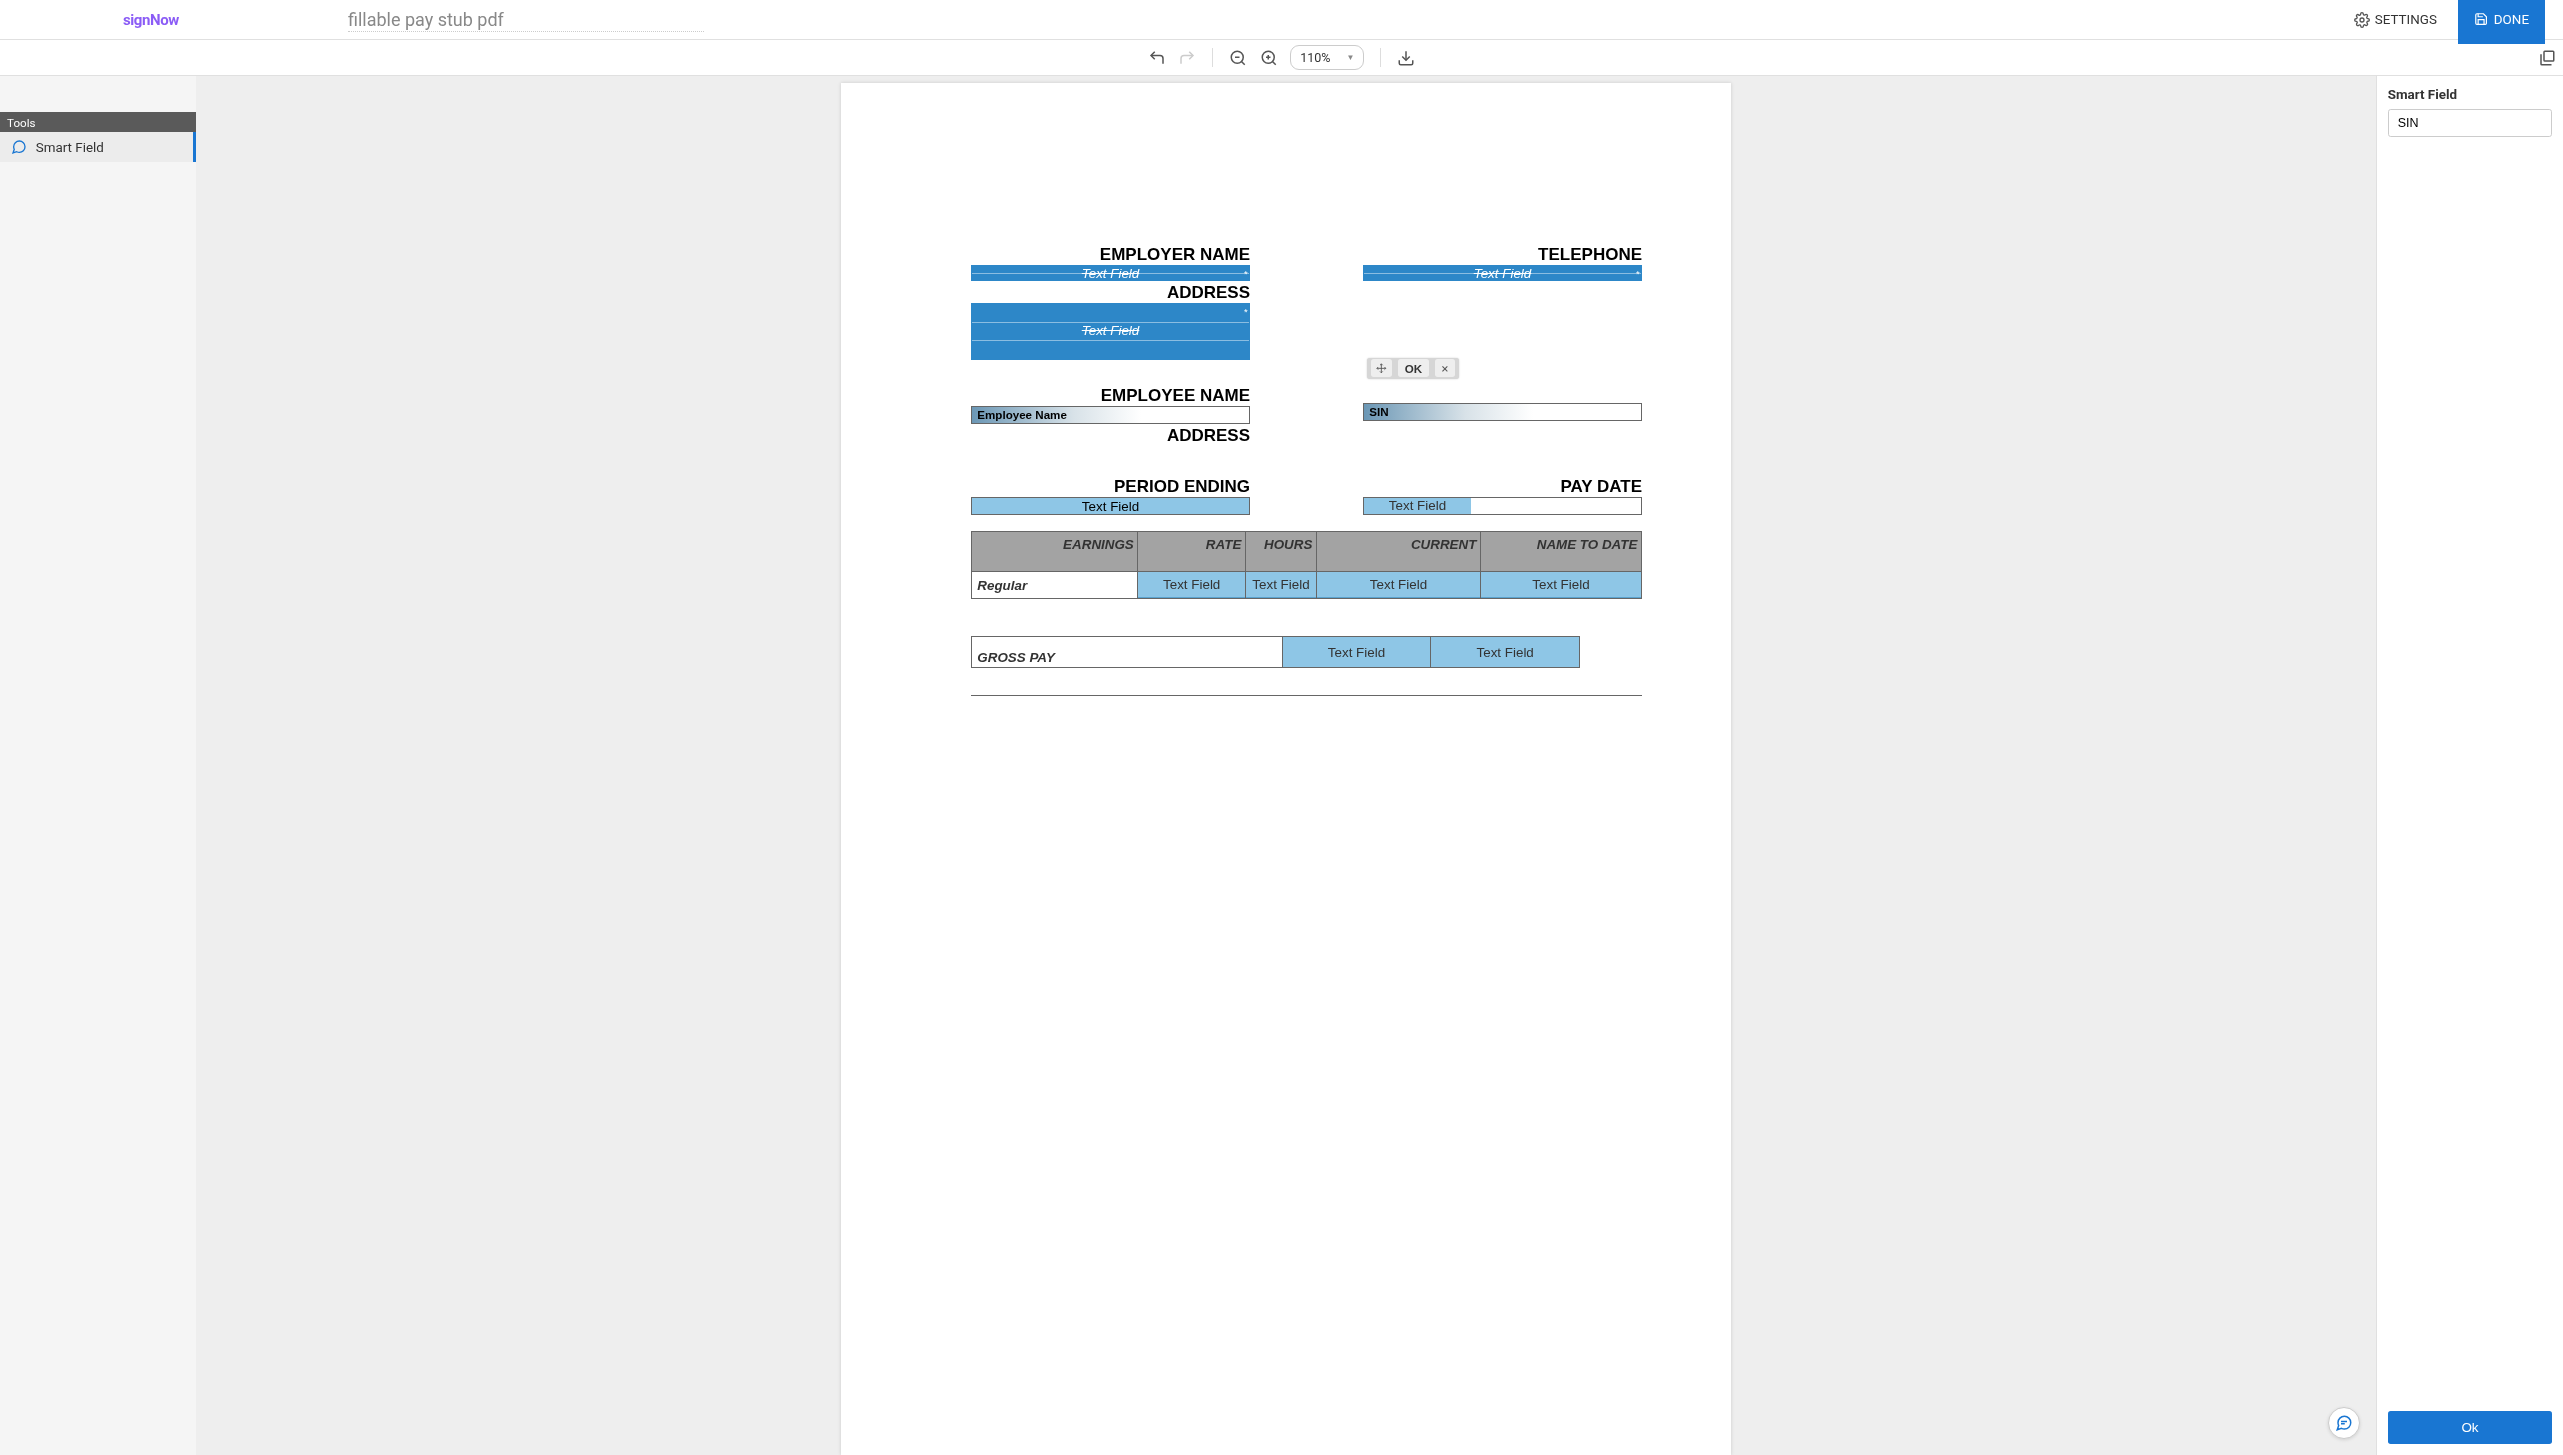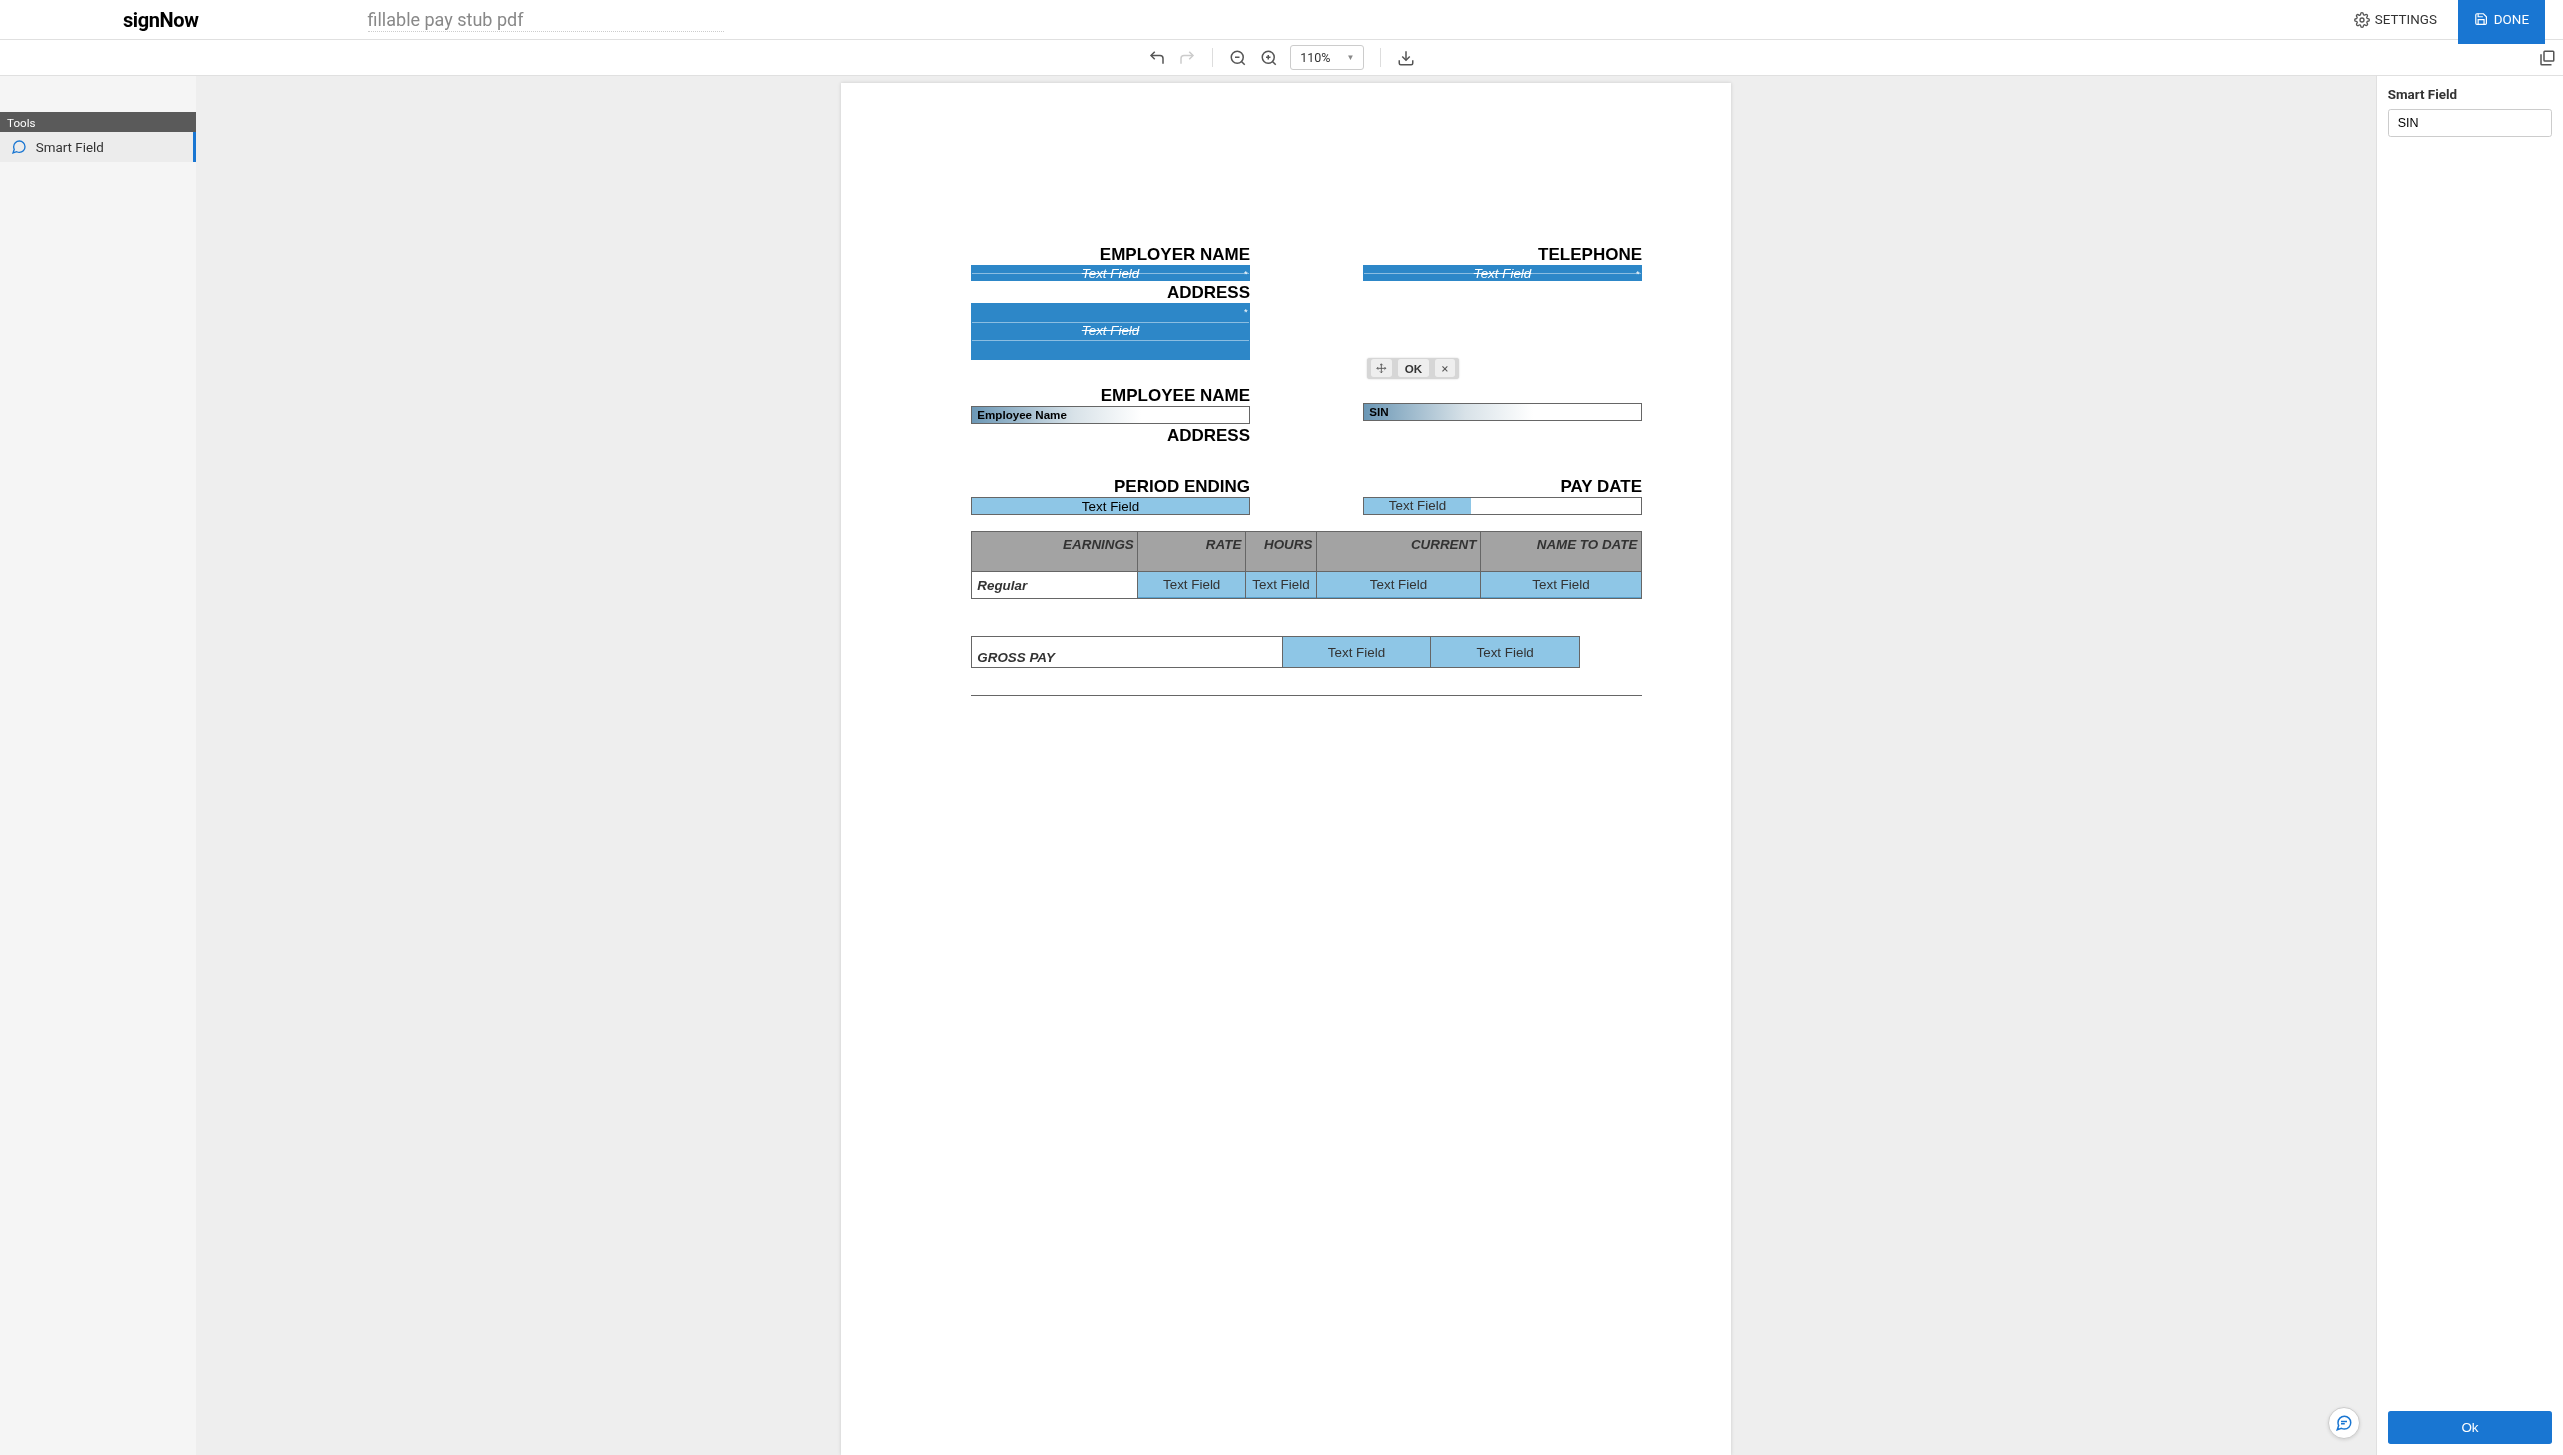--- a/index.html
+++ b/index.html
@@ -1,31 +1,31 @@
 <!DOCTYPE html>
 <html style="font-size:14.2px"><head>
 <meta charset="utf-8">
 <style>
   * { box-sizing: border-box; margin: 0; padding: 0; }
   body { font-family: -apple-system, BlinkMacSystemFont, "Segoe UI", Roboto, Helvetica, Arial, sans-serif; font-size: 12.5px; color: #333; background: #fff; overflow: hidden; }
   
   
   .header { display: flex; align-items: center; height: 40px; border-bottom: 0.9px solid #e0e0e0; padding: 0 18px 0 123px; }
-  .logo { font-size: 20px; font-weight: 700; color: #000000; letter-spacing: -0.4px; }
+  .logo { font-size: 15px; font-weight: 700; color: #8b5cf6; letter-spacing: -0.4px; }
   .doc-name { margin-left: 169px; font-size: 18px; color: #888; border-bottom: 0.9px dotted #ccc; padding: 1.8px 0; width: 356px; }
   .header-spacer { flex: 1; }
   .settings-btn { display: flex; align-items: center; gap: 5.3px; font-size: 13.4px; color: #333; padding: 7.1px 12.5px; cursor: pointer; }
   .done-btn { display: flex; align-items: center; gap: 5.3px; background: #1976d2; color: #fff; font-size: 13.4px; padding: 10.7px 16px; cursor: pointer; margin-left: 9px; height: 49px; }
   
   
   .toolbar { display: flex; align-items: center; justify-content: center; height: 36px; border-bottom: 0.9px solid #e0e0e0; position: relative; gap: 12.5px; }
   .tb-icon { width: 18px; height: 18px; display: flex; align-items: center; justify-content: center; cursor: pointer; color: #555; }
   .tb-icon.disabled { color: #ccc; }
   .tb-divider { width: 0.9px; height: 19.6px; background: #ddd; margin: 0 3.6px; }
-  .zoom-box { border: 0.9px solid #ccc; border-radius: 3px; padding: 3.6px 9px; display: flex; align-items: center; gap: 16px; font-size: 12.5px; cursor: pointer; }
+  .zoom-box { border: 0.9px solid #ccc; border-radius: 9px; padding: 3.6px 9px; display: flex; align-items: center; gap: 16px; font-size: 12.5px; cursor: pointer; }
   .zoom-caret { font-size: 8px; color: #888; }
   .tb-right { position: absolute; right: 7.1px; display:flex; align-items:center; }
   
   
   .body { display: grid; grid-template-columns: 196px 1fr 187px; height: calc(100vh - 76px); }
   
   
   .left-panel { background: #f5f5f5; display: flex; flex-direction: column; }
   .tools-header { background: #5a5a5a; color: #fff; font-size: 11.6px; padding: 3.6px 7.1px 2.7px; margin-top: 36px; }
   .tool-item { display: flex; align-items: center; gap: 9px; padding: 7.1px 10.7px; background: #ececec; border-right: 3.6px solid #1976d2; cursor: pointer; font-size: 13.4px; color: #333; }

